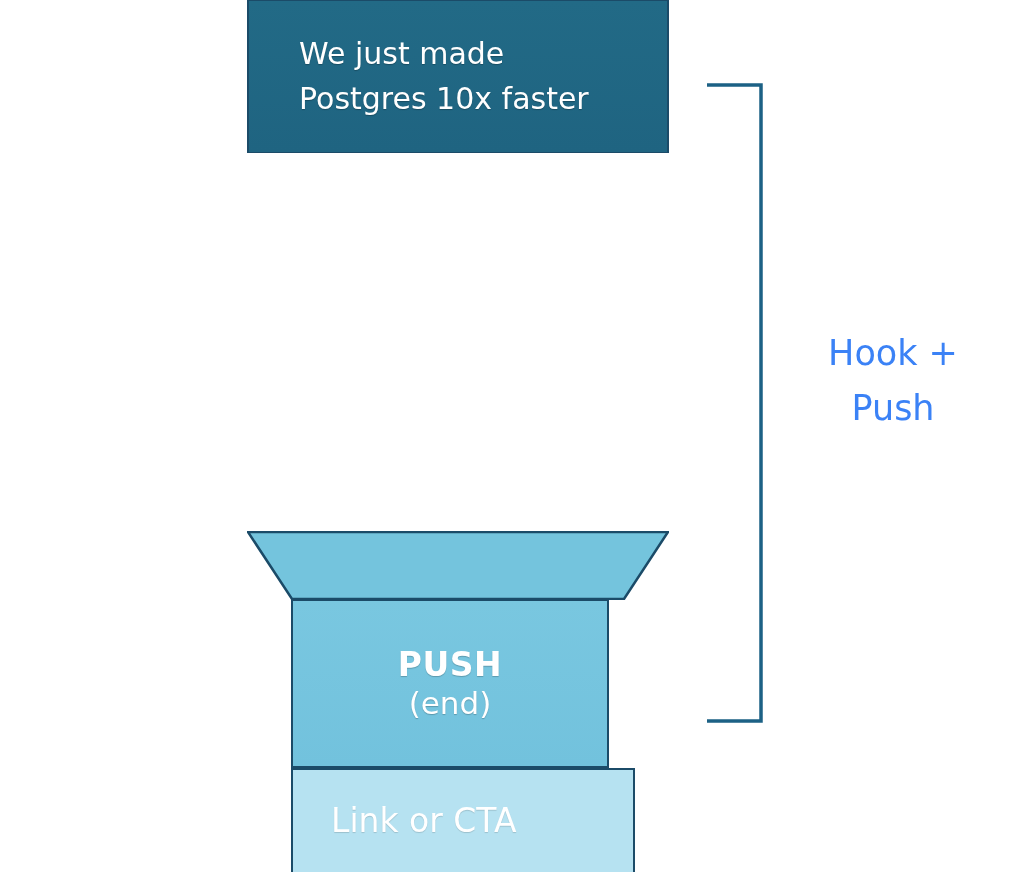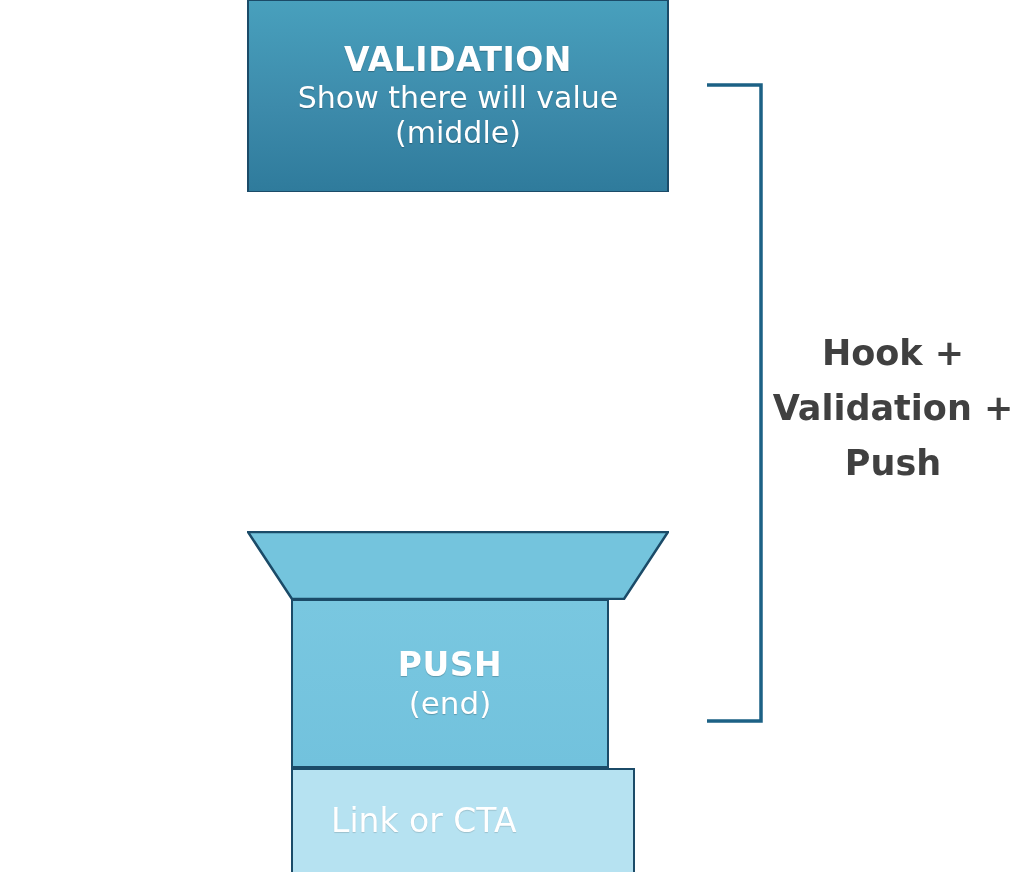--- a/index.html
+++ b/index.html
@@ -177,41 +177,39 @@
   }
   .bracket svg { display: block; }
 
   
   .side-label {
     position: absolute;
     left: 764px;
     top: 326px;
     width: 258px;
     text-align: center;
-    color: #404040;
+    color: #3b82f6;
     font-size: 35px;
     line-height: 1.57;
-    font-weight: bold;
+    font-weight: normal;
   }
   .side-label .line { display: block; white-space: nowrap; }
 </style>
 </head>
 <body>
 
 <div id="diagram">
 
   <div class="funnel">
 
 
-
-    <div class="band band-validation">
-      <div class="title">VALIDATION</div>
-      <div class="sub">Show there will value</div>
-      <div class="sub">(middle)</div>
+    <div class="band band-example">
+      <div class="para">We just made Postgres 10x faster</div>
     </div>
+
 
   </div>
 
   <div class="taper">
     <svg width="422" height="69" viewBox="0 0 422 69" xmlns="http://www.w3.org/2000/svg">
       <polygon points="1,1 421,1 377,68 45,68" fill="#74c4dd" stroke="#1b4b68" stroke-width="2.5" stroke-linejoin="miter"></polygon>
     </svg>
   </div>
 
   <div class="band-push">
@@ -224,17 +222,16 @@
   </div>
 
   <div class="bracket">
     <svg width="70" height="654" viewBox="0 0 70 654" xmlns="http://www.w3.org/2000/svg">
       <path d="M 7 9 L 61 9 L 61 645 L 7 645" fill="none" stroke="#1c6185" stroke-width="3.5" stroke-linecap="butt" stroke-linejoin="miter"></path>
     </svg>
   </div>
 
   <div class="side-label">
     <span class="line">Hook +</span>
-    <span class="line">Validation +</span>
     <span class="line">Push</span>
   </div>
 
 </div>
 
 </body></html>

